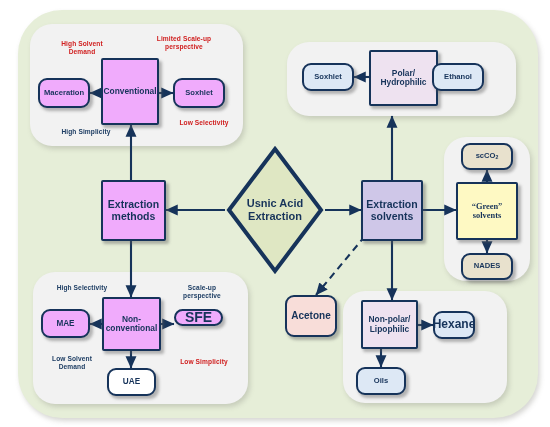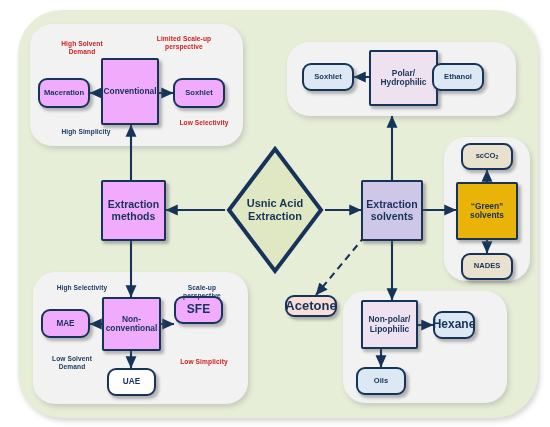--- a/index.html
+++ b/index.html
@@ -51,21 +51,21 @@
   }
   .node.rounded { border-radius: 9px; }
   .node.square  { border-radius: 2px; }
 
   
   .c-peach  { background: #f0abfc; }
   .c-lav    { background: #cfc7e8; }
   .c-pinklav{ background: #eee2f0; }
   .c-blue   { background: #dde8f5; }
   .c-pink   { background: #f8ddd9; }
-  .c-khaki  { background: #eab308; }
+  .c-khaki  { background: #fef9c3; font-family: Liberation Serif, serif; }
   .c-tan    { background: #e8e1cd; }
 
   
   .anno {
     position: absolute;
     text-align: center;
     font-size: 6.6px;
     font-weight: bold;
     line-height: 1.25;
     letter-spacing: .1px;
@@ -218,21 +218,21 @@
 
   <div class="node square c-peach" style="left:102px; top:297px; width:59px; height:54px; font-size:8.4px;align-items:center;">
     <div>
       <div>Non-</div>
       <div>conventional</div>
     </div>
   </div>
   <div class="node rounded c-peach" style="left:41px; top:309px; width:49px; height:29px; font-size:8.2px;">
     <span>MAE</span>
   </div>
-  <div class="node rounded c-peach" style="left:174px; top:296px; width:49px; height:28px; font-size:12px;">
+  <div class="node rounded c-peach" style="left:174px; top:309px; width:49px; height:17px; font-size:14px;">
     <span>SFE</span>
   </div>
   <div class="node rounded" style="left:107px; top:368px; width:49px; height:28px; font-size:8.2px; background:#ffffff;">
     <span>UAE</span>
   </div>
 
   <div class="anno navy" style="left:40px; top:284px; width:84px;">
     <div>High Selectivity</div>
   </div>
   <div class="anno navy" style="left:163px; top:284px; width:78px;">
@@ -279,17 +279,17 @@
       <div>Lipophilic</div>
     </div>
   </div>
   <div class="node rounded c-blue" style="left:433px; top:311px; width:42px; height:28px; font-size:12px;">
     <span>Hexane</span>
   </div>
   <div class="node rounded c-blue" style="left:356px; top:367px; width:50px; height:28px; font-size:7.6px;">
     <span>Oils</span>
   </div>
 
-  <div class="node rounded c-pink" style="left:285px; top:295px; width:52px; height:22px; font-size:13px;">
+  <div class="node rounded c-pink" style="left:285px; top:295px; width:52px; height:42px; font-size:10px;">
     <span>Acetone</span>
   </div>
 
 </div>
 
 </body></html>

